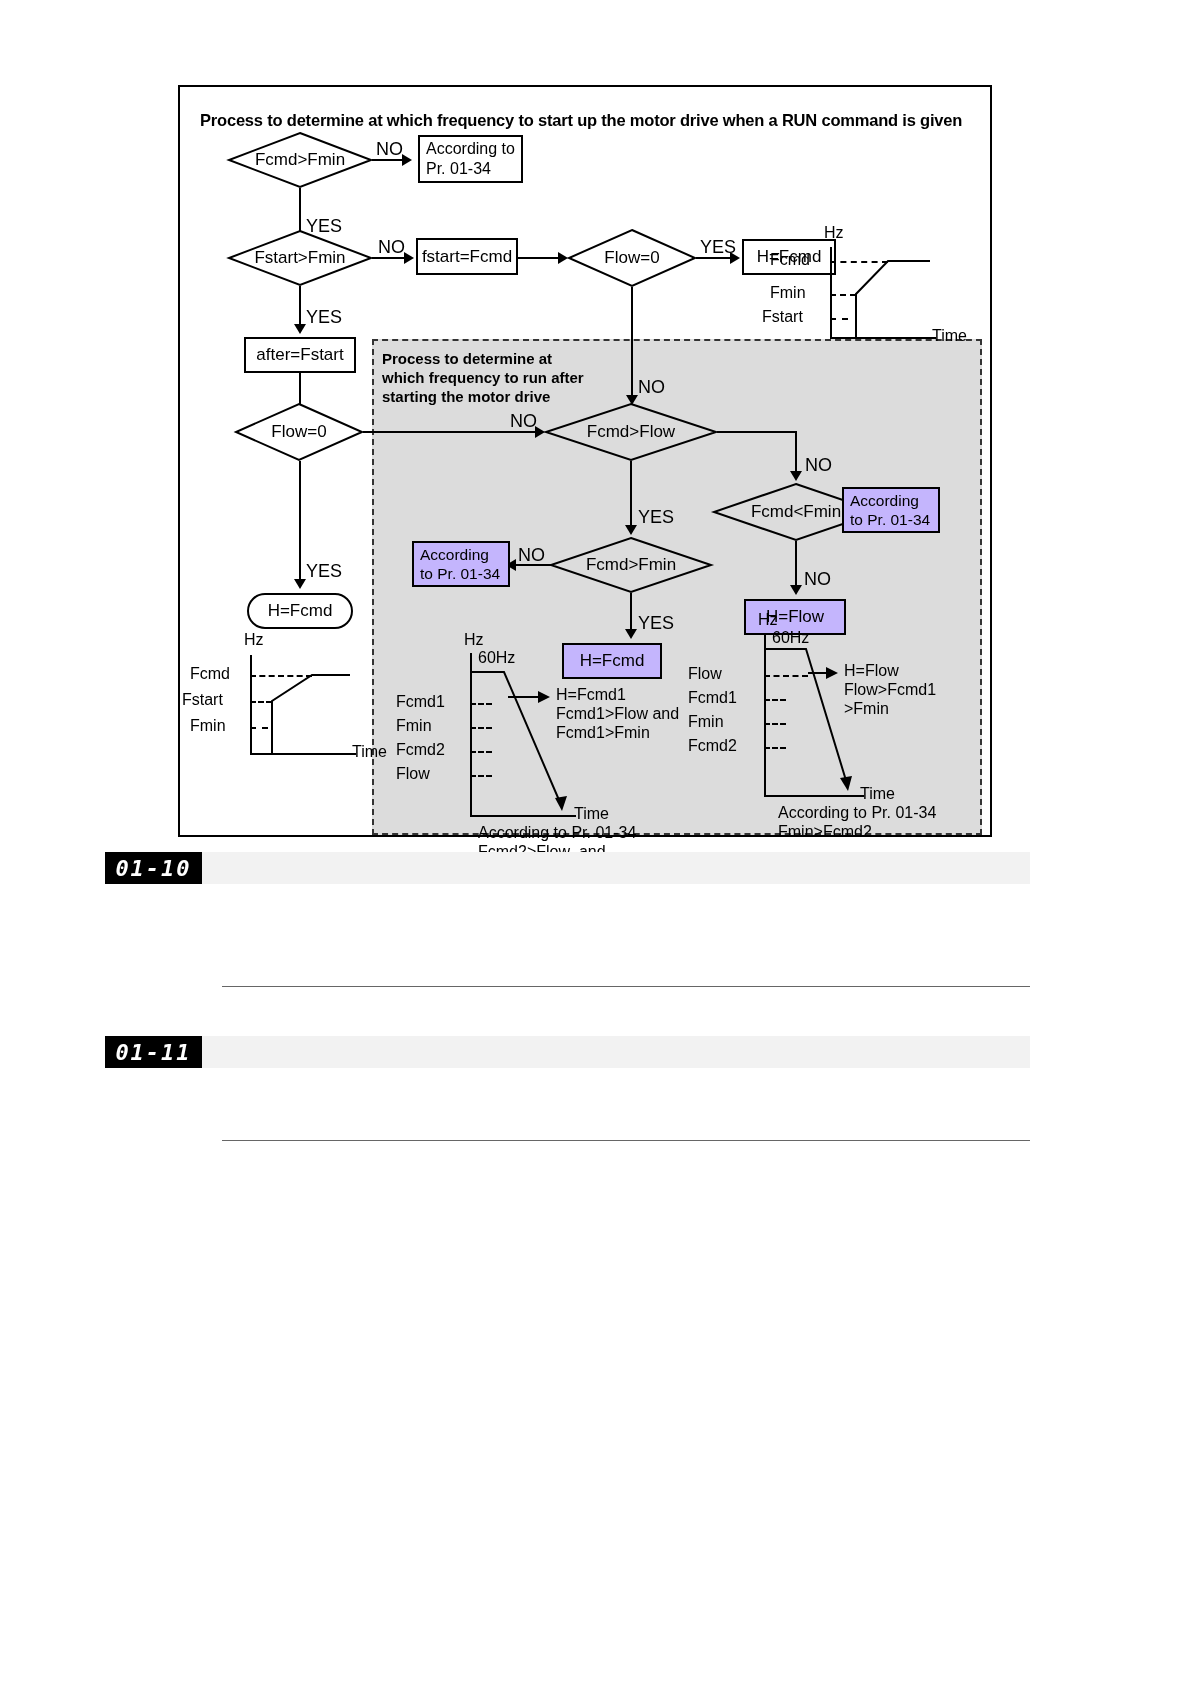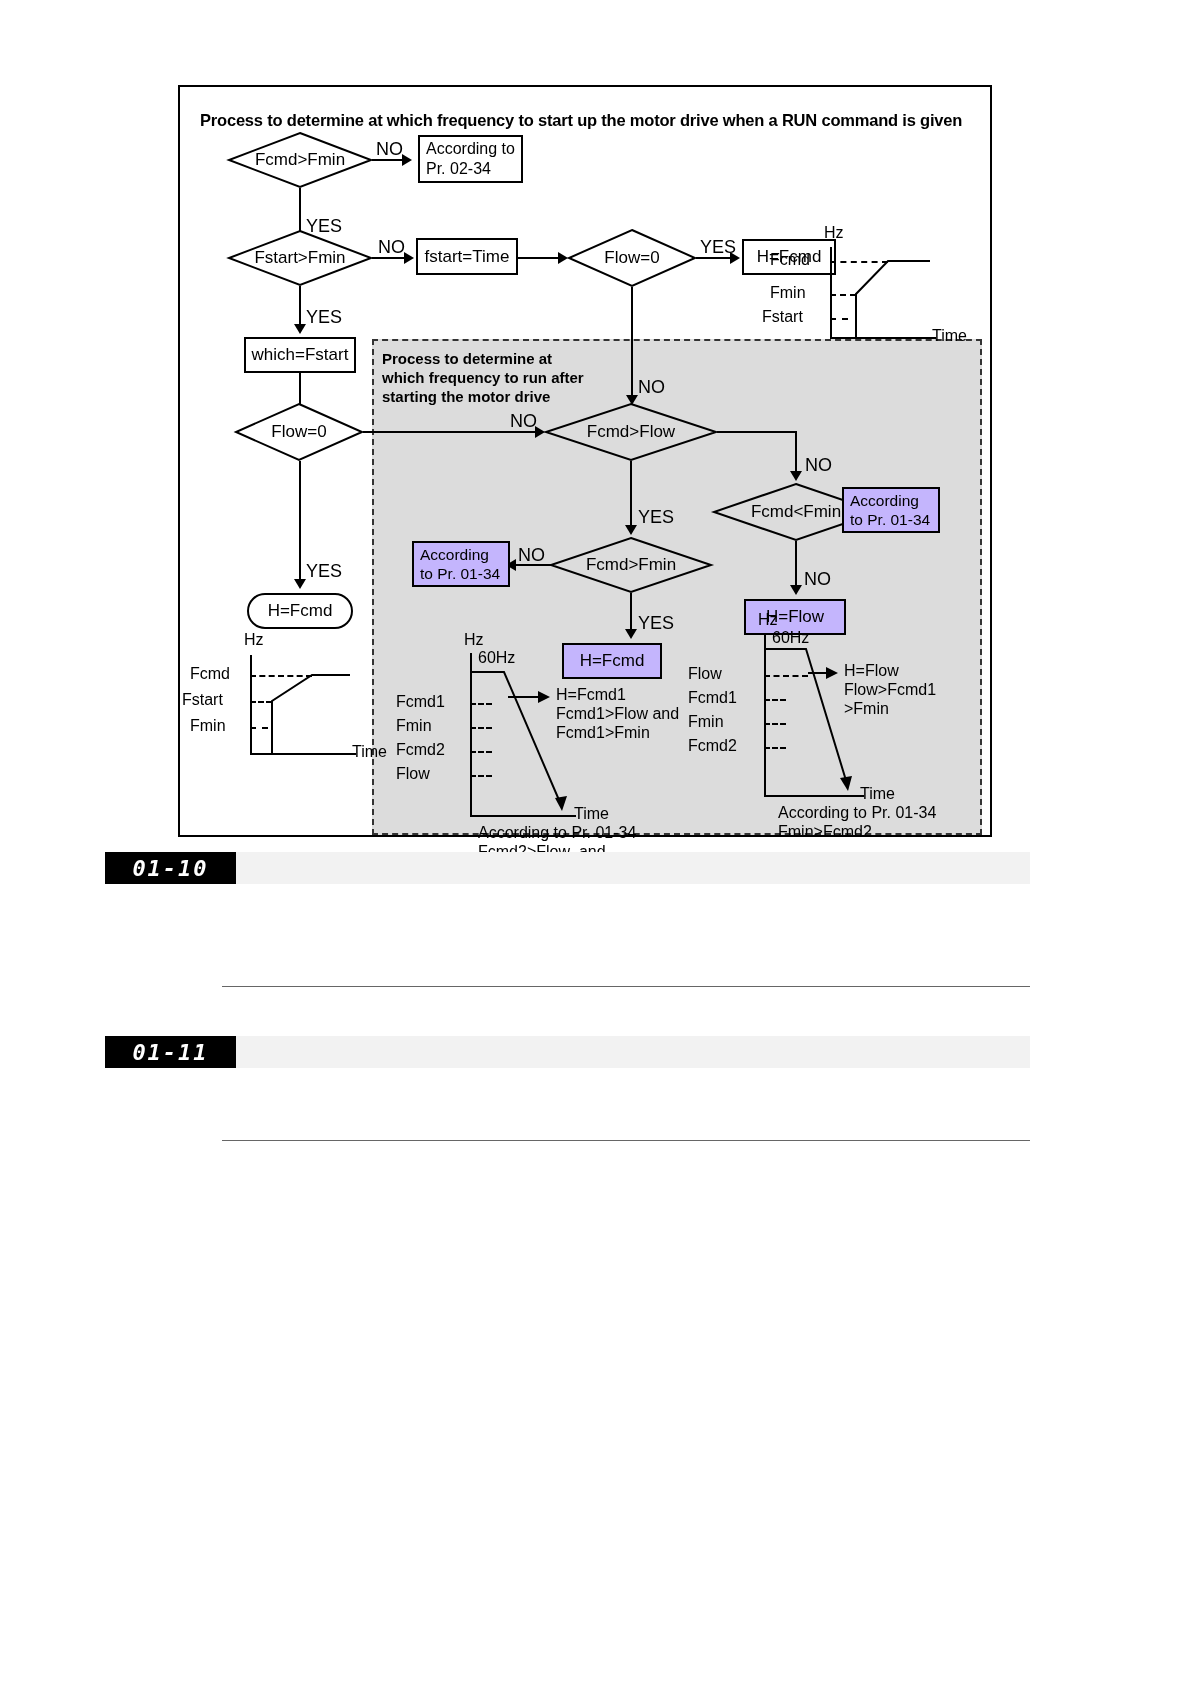--- a/index.html
+++ b/index.html
@@ -45,21 +45,21 @@
   .chart .axis-h{position:absolute;height:2px;background:#000;}
   .chart .ylab{position:absolute;font-size:16px;text-align:left;white-space:nowrap;}
   .chart .unit{position:absolute;font-size:16px;white-space:nowrap;}
   .chart .tlab{position:absolute;font-size:16px;white-space:nowrap;}
   .chart .dash{position:absolute;border-top:2px dashed #000;}
   .chart svg{position:absolute;left:0;top:0;overflow:visible;}
   .note{position:absolute;font-size:16px;line-height:19px;white-space:pre;}
 
   
   .param-row{position:absolute;left:105px;width:925px;height:32px;background:#f2f2f2;}
-  .seg-badge{position:absolute;left:0;top:0;width:131px;height:32px;background:#000;
+  .seg-badge{position:absolute;left:0;top:0;width:97px;height:32px;background:#000;
              display:flex;align-items:center;justify-content:center;}
   .seg-badge span{font-family:"DejaVu Sans Mono",monospace;font-size:22px;color:#fff;letter-spacing:2px;
              font-weight:bold;font-style:italic;}
   .rule{position:absolute;left:222px;width:808px;height:1px;background:#666;}
 </style>
 </head>
 <body>
 
 <div class="page">
 
@@ -77,39 +77,39 @@
         </svg>
       <div class="dlabel">Fcmd&gt;Fmin</div>
     </div>
 
     <div class="ln lnh" style="left:192px;top:72px;width:30px;"></div>
     <div class="arrow arr-right" style="left:222px;top:67px;"></div>
     <div class="edge-lbl" style="left:196px;top:52px;">NO</div>
 
     <div class="node box left" style="left:238px;top:48px;width:105px;height:48px;font-size:16px;line-height:20px;">
       <span style="white-space:pre-line;">According to
-Pr. 02-34</span>
+Pr. 01-34</span>
     </div>
 
     <div class="ln lnv" style="left:119px;top:101px;height:49px;"></div>
     <div class="arrow arr-down" style="left:114px;top:148px;"></div>
     <div class="edge-lbl" style="left:126px;top:129px;">YES</div>
 
     <div class="diamond" style="left:48px;top:143px;width:144px;height:56px;">
       <svg width="144" height="56">
           <polygon points="72,1 143,28 72,55 1,28" fill="#fff" stroke="#000" stroke-width="2"></polygon>
         </svg>
       <div class="dlabel">Fstart&gt;Fmin</div>
     </div>
     <div class="ln lnh" style="left:192px;top:170px;width:36px;"></div>
     <div class="arrow arr-right" style="left:224px;top:165px;"></div>
     <div class="edge-lbl" style="left:198px;top:150px;">NO</div>
 
     <div class="node box" style="left:236px;top:151px;width:102px;height:37px;">
-      <span>fstart=Time</span>
+      <span>fstart=Fcmd</span>
     </div>
 
     <div class="ln lnh" style="left:338px;top:170px;width:44px;"></div>
     <div class="arrow arr-right" style="left:378px;top:165px;"></div>
 
     <div class="diamond" style="left:388px;top:142px;width:128px;height:58px;">
       <svg width="128" height="58">
           <polygon points="64,1 127,29 64,57 1,29" fill="#fff" stroke="#000" stroke-width="2"></polygon>
         </svg>
       <div class="dlabel">Flow=0</div>
@@ -124,21 +124,21 @@
 
     <div class="ln lnv" style="left:451px;top:200px;height:110px;"></div>
     <div class="arrow arr-down" style="left:446px;top:308px;"></div>
     <div class="edge-lbl" style="left:458px;top:290px;">NO</div>
 
     <div class="ln lnv" style="left:119px;top:199px;height:40px;"></div>
     <div class="arrow arr-down" style="left:114px;top:237px;"></div>
     <div class="edge-lbl" style="left:126px;top:220px;">YES</div>
 
     <div class="node box" style="left:64px;top:250px;width:112px;height:36px;">
-      <span>which=Fstart</span>
+      <span>after=Fstart</span>
     </div>
 
     <div class="ln lnv" style="left:119px;top:286px;height:48px;"></div>
     <div class="arrow arr-down" style="left:114px;top:332px;"></div>
 
     <div class="diamond" style="left:55px;top:316px;width:128px;height:58px;">
       <svg width="128" height="58">
           <polygon points="64,1 127,29 64,57 1,29" fill="#fff" stroke="#000" stroke-width="2"></polygon>
         </svg>
       <div class="dlabel">Flow=0</div>

